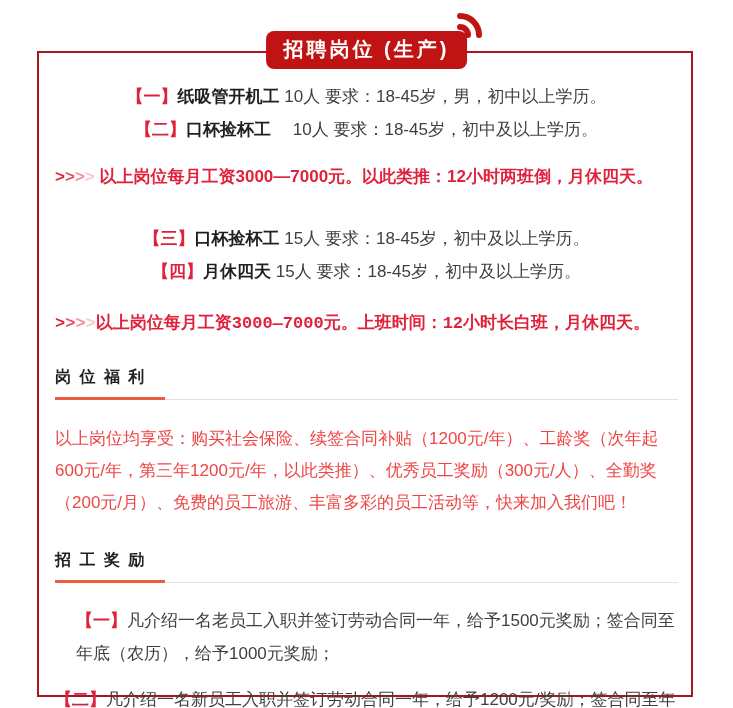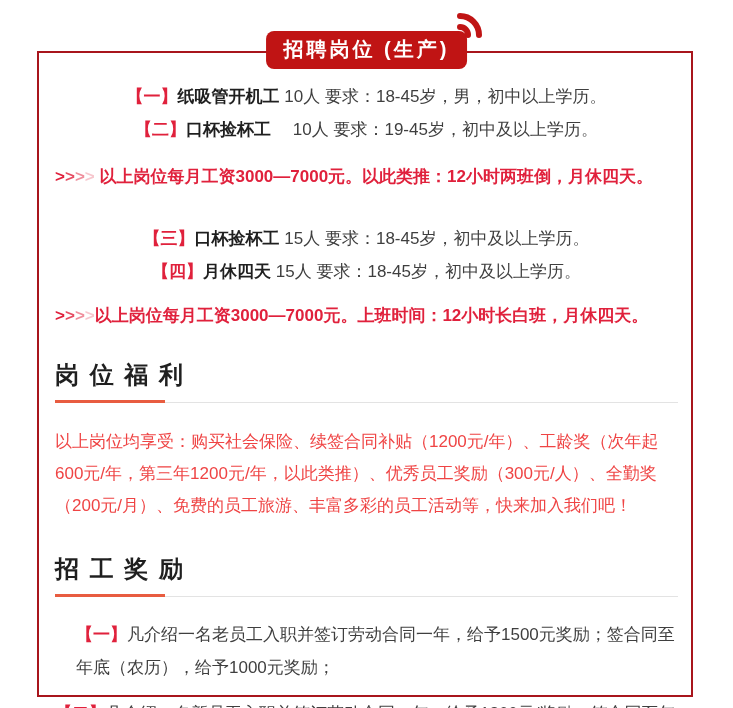--- a/index.html
+++ b/index.html
@@ -19,26 +19,26 @@
   }
   .signal-icon { position:absolute; left:451px; top:5px; z-index:3; }
   .content { position:absolute; left:55px; right:55px; top:53px; }
   .job-line { font-size:17px; line-height:33px; color:#3f3f3f;text-align:center; }
   .group1 { margin-top:27px; }
   .group2 { margin-top:33px; }
   .idx { color:#e0213c; font-weight:bold; }
   .jtitle { color:#1f1f1f; font-weight:bold; }
   .highlight { font-size:17px; font-weight:bold; color:#e0213c; line-height:24px; }
   .hl1 { margin-top:19px; }
-  .hl2 { margin-top:16px; }
+  .hl2 { margin-top:24px;font-family:Liberation Mono, monospace; }
   .arrows span { font-weight:bold; }
   .a1 { opacity:1; } .a2 { opacity:.8; } .a3 { opacity:.5; } .a4 { opacity:.25; }
   .section-head { margin-top:31px; }
   .section-title {
-    font-size:24px; font-weight:bold; color:#1f1f1f; letter-spacing:2px;
+    font-size:16px; font-weight:bold; color:#1f1f1f; letter-spacing:2px;
   }
   .section-rule { position:relative; height:1px; background:#e3e3e3; margin-top:11px; }
   .rule-accent {
     position:absolute; left:0; top:-2px; width:110px; height:3px; background:#e85c40;
   }
   .para { margin-top:23px; font-size:17px; line-height:32px; color:#ef4444; }
   .reward { font-size:17px; line-height:33px; color:#3f3f3f; }
   .rw1 { margin-top:21px;margin-left:21px; }
   .rw2 { margin-top:13px; }
 </style>
@@ -56,21 +56,21 @@
     <path d="M 9 11 A 19 19 0 0 1 28 30" fill="none" stroke="#c01414" stroke-width="6" stroke-linecap="round"></path>
   </svg>
 
   <div class="content">
 
     <div class="group1">
       <div class="job-line">
         <span class="idx">【一】</span><span class="jtitle">纸吸管开机工</span><span> 10人 要求：18-45岁，男，初中以上学历。</span>
       </div>
       <div class="job-line">
-        <span class="idx">【二】</span><span class="jtitle">口杯捡杯工</span><span>　 10人 要求：19-45岁，初中及以上学历。</span>
+        <span class="idx">【二】</span><span class="jtitle">口杯捡杯工</span><span>　 10人 要求：18-45岁，初中及以上学历。</span>
       </div>
     </div>
 
     <div class="highlight hl1">
       <span class="arrows"><span class="a1">&gt;</span><span class="a2">&gt;</span><span class="a3">&gt;</span><span class="a4">&gt;</span></span><span> 以上岗位每月工资3000—7000元。以此类推：12小时两班倒，月休四天。</span>
     </div>
 
     <div class="group2">
       <div class="job-line">
         <span class="idx">【三】</span><span class="jtitle">口杯捡杯工</span><span> 15人 要求：18-45岁，初中及以上学历。</span>

